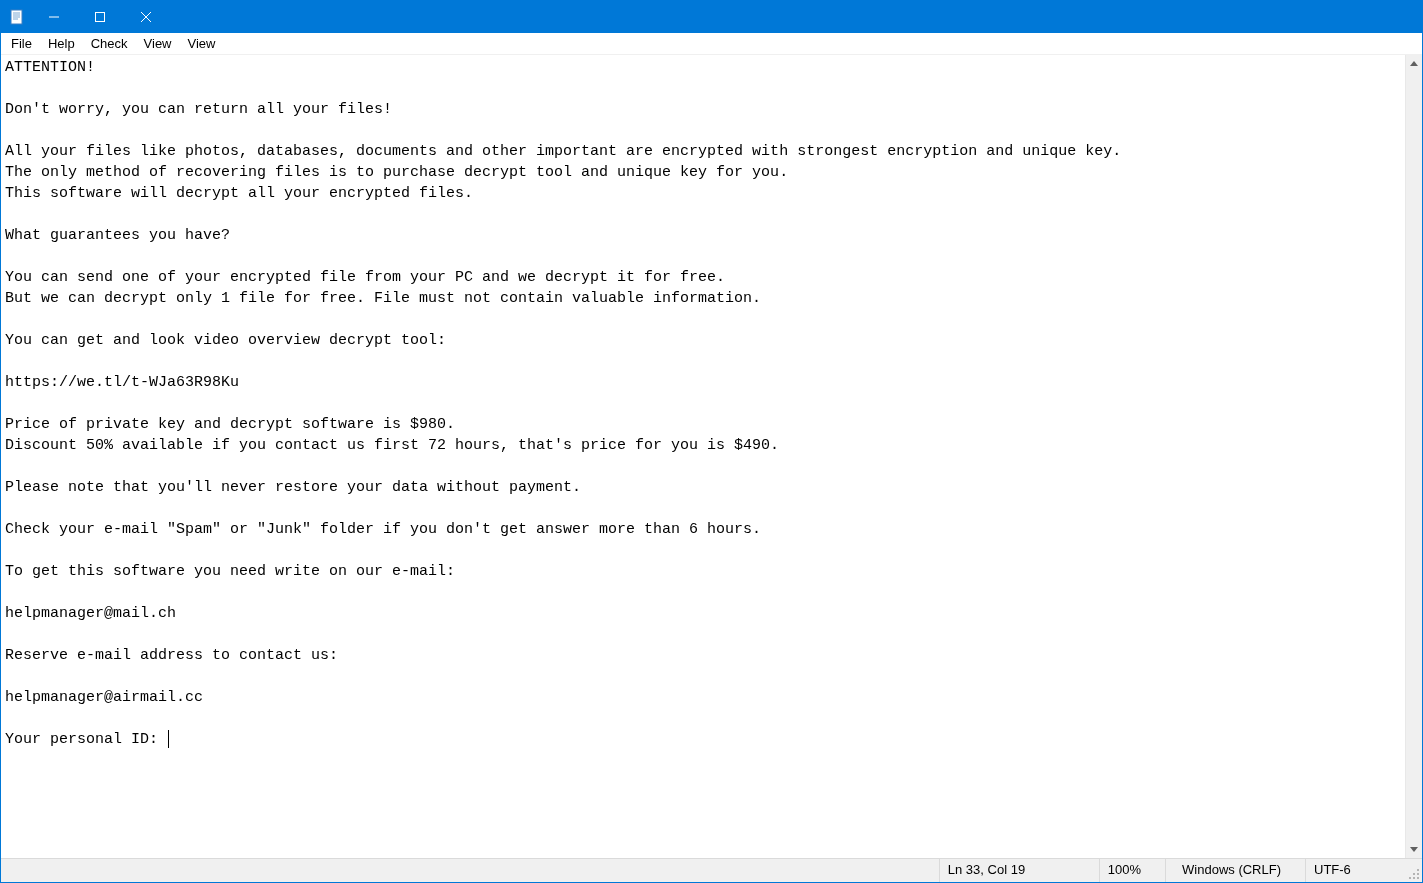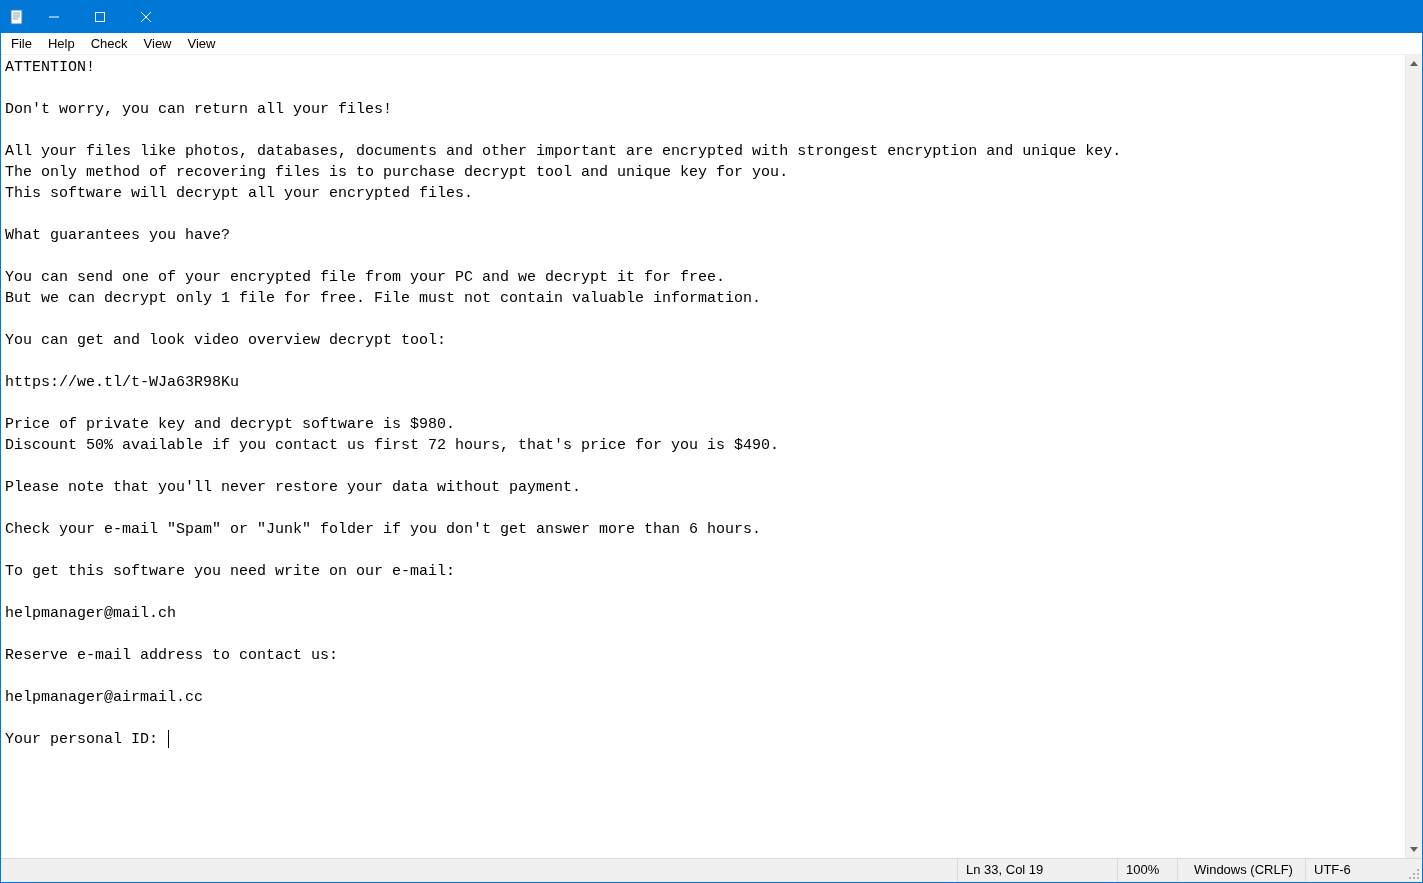--- a/index.html
+++ b/index.html
@@ -115,21 +115,21 @@
       display: flex;
       font-size: 13px;
       color: #000000;
       flex-shrink: 0;
     }
     .status-spacer {
       flex: 1;
       border-right: 1px solid #dadada;
     }
     .status-cell {
-      padding: 3px 12px 3px 8px;
+      padding: 3px 24px 3px 8px;
       border-right: 1px solid #dadada;
       min-width: 60px;
     }
     .status-cell.pos { min-width: 160px; }
     .status-cell.zoom { min-width: 60px; }
     .status-cell.eol { min-width: 120px; margin-left: 8px; }
     .status-cell.enc { min-width: 100px; border-right: none;}
     .resize-grip {
       width: 16px;
       display: flex;

